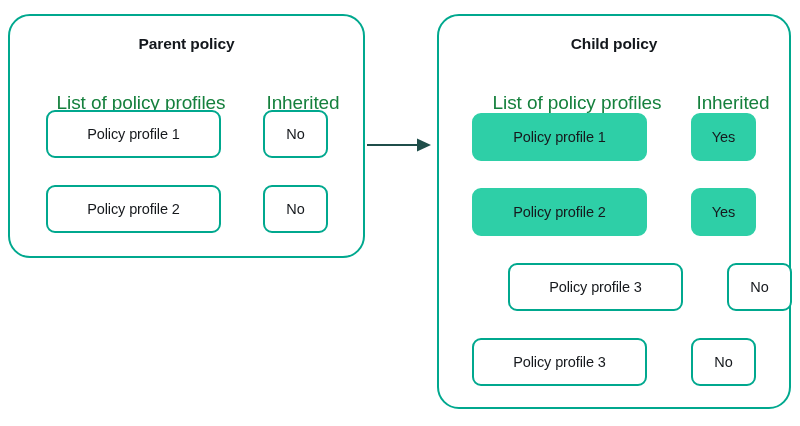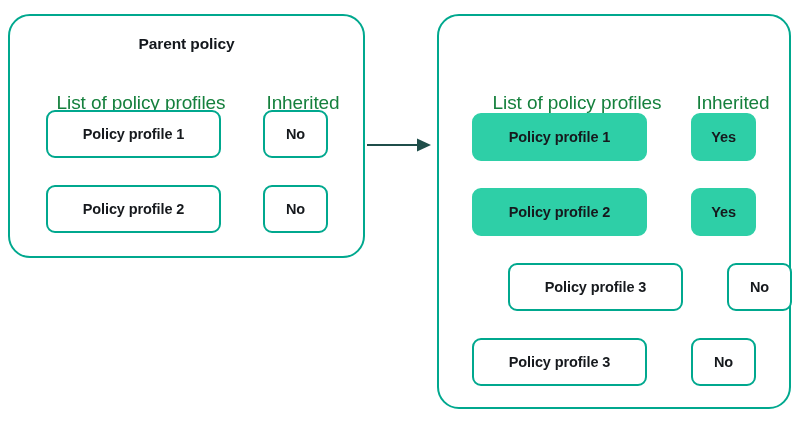--- a/index.html
+++ b/index.html
@@ -76,21 +76,20 @@
     border: 2px solid #00a88e;
     border-radius: 9px;
     background: #ffffff;
     display: flex;
     align-items: center;
     justify-content: center;
     font-size: 14.5px;
     letter-spacing: -0.1px;
     color: #16191d;
     height: 48px;
-    font-weight: bold;
   }
   .chip.filled {
     background: #2ecfa7;
     border-color: #2ecfa7;
   }
 
   
   #panel-parent .chip.profile { left: 36px;  width: 175px; }
   #panel-parent .chip.inherit { left: 253px; width: 65px;  }
   #panel-parent .row-1 { top: 94px; }
@@ -135,20 +134,21 @@
 
   <div class="arrow">
     <svg width="68" height="28" viewBox="0 0 68 28" xmlns="http://www.w3.org/2000/svg">
       <line x1="1" y1="14" x2="54" y2="14" stroke="#1f4e4a" stroke-width="2.2"></line>
       <polygon points="51,7.5 65,14 51,20.5" fill="#1f4e4a"></polygon>
     </svg>
   </div>
 
   <div class="panel" id="panel-child">
 
+    <div class="panel-title">Child policy</div>
 
     <div class="col-header hdr-profiles">List of policy profiles</div>
 
     <div class="col-header hdr-inherit">Inherited</div>
 
     <div class="chip profile row-1 filled">Policy profile 1</div>
     <div class="chip inherit row-1 filled">Yes</div>
 
     <div class="chip profile row-2 filled">Policy profile 2</div>
     <div class="chip inherit row-2 filled">Yes</div>

